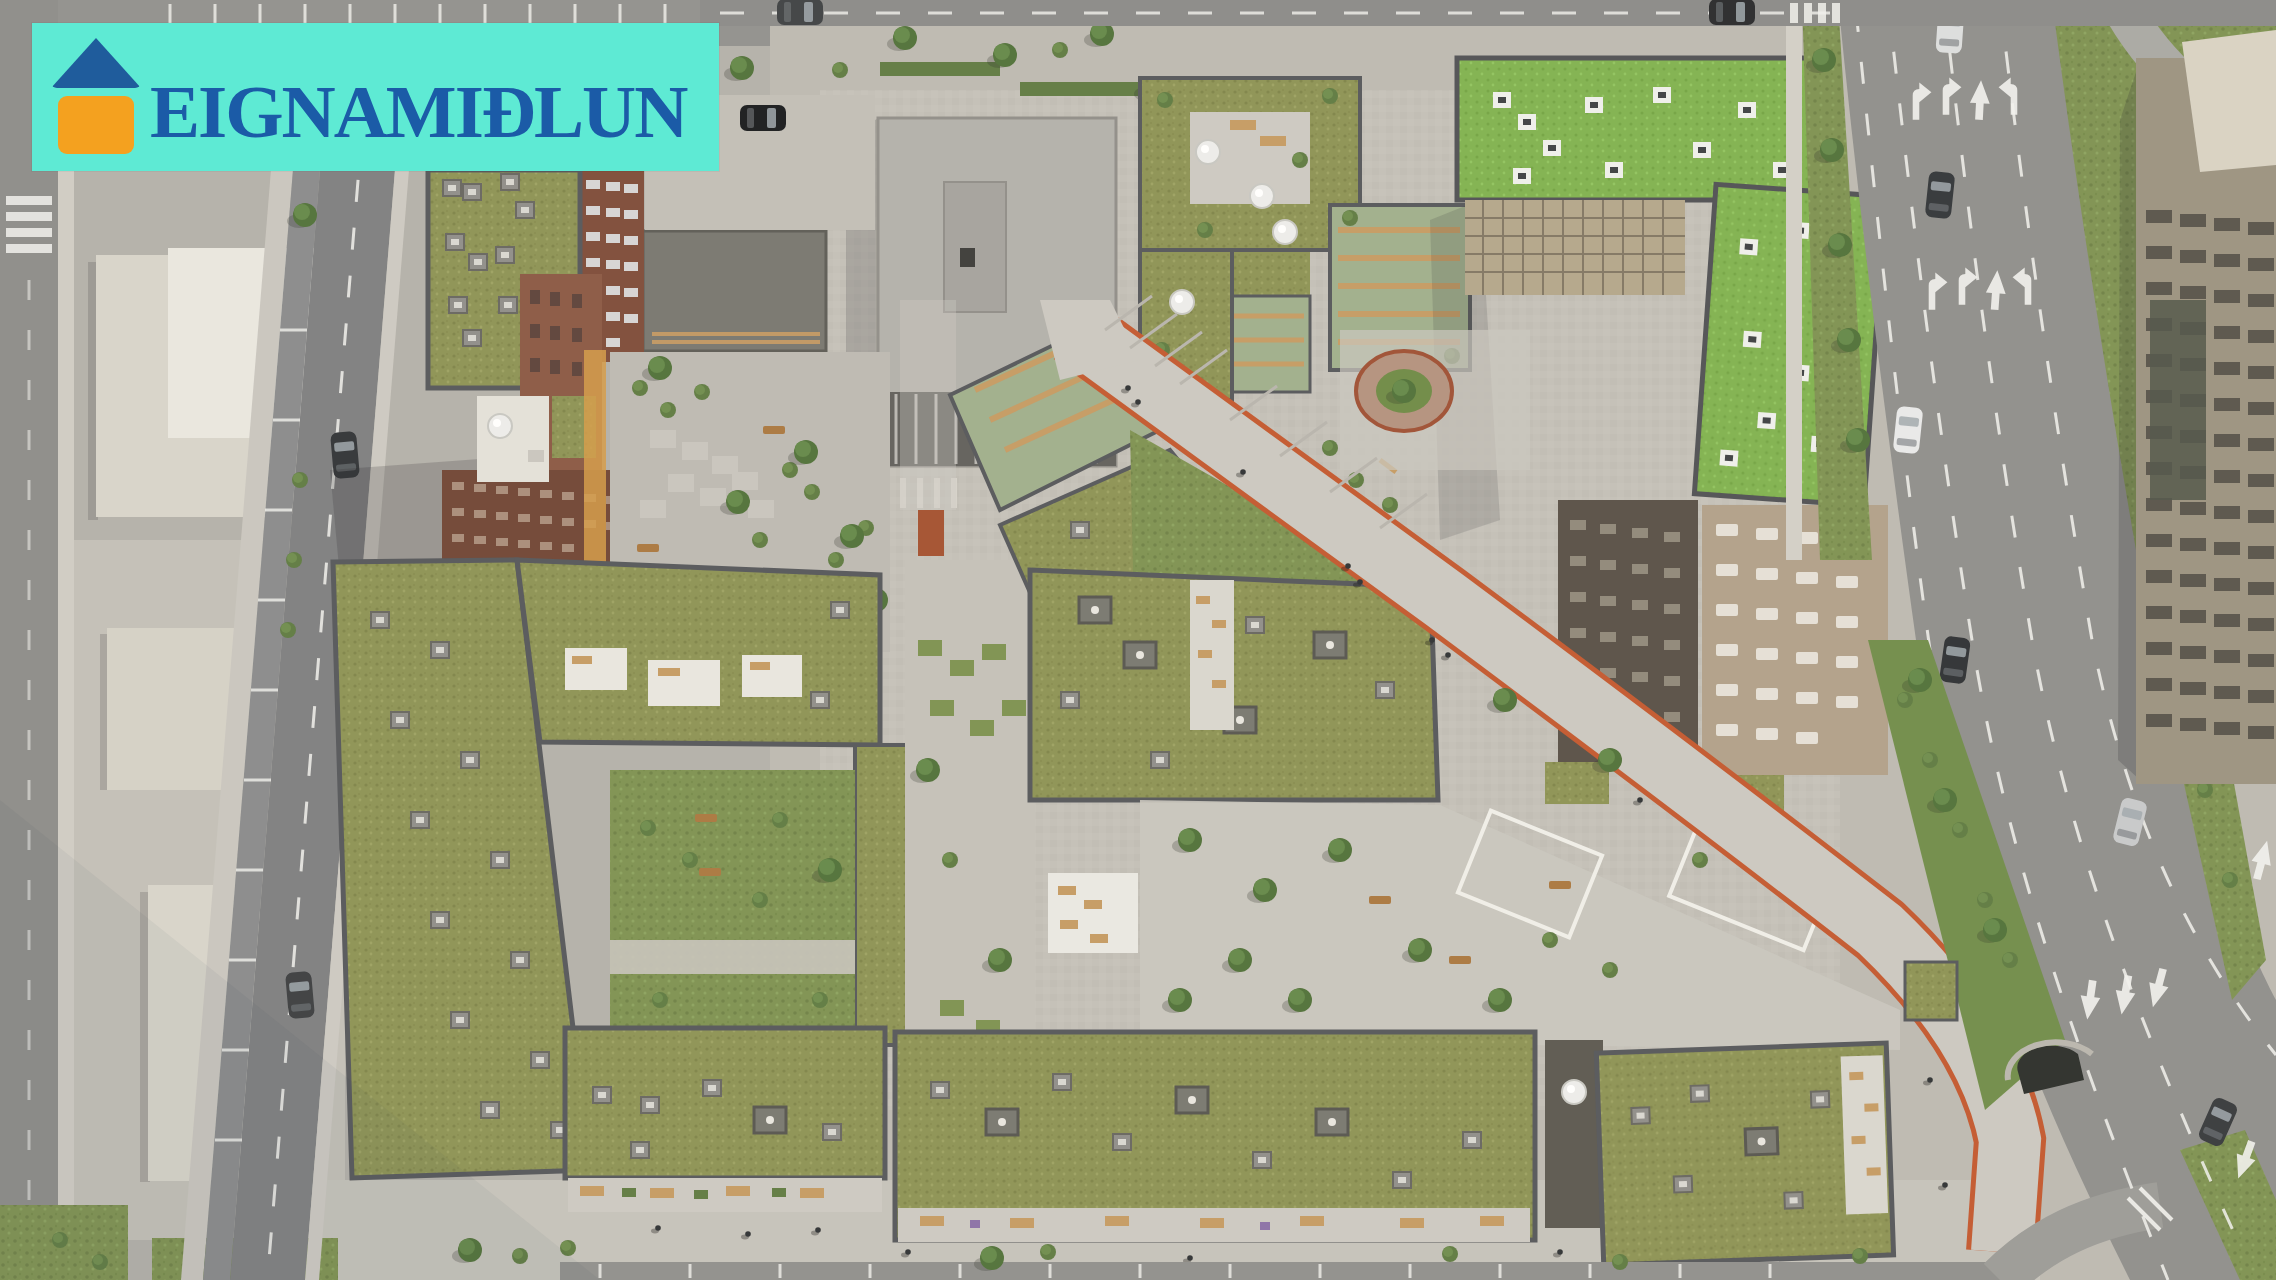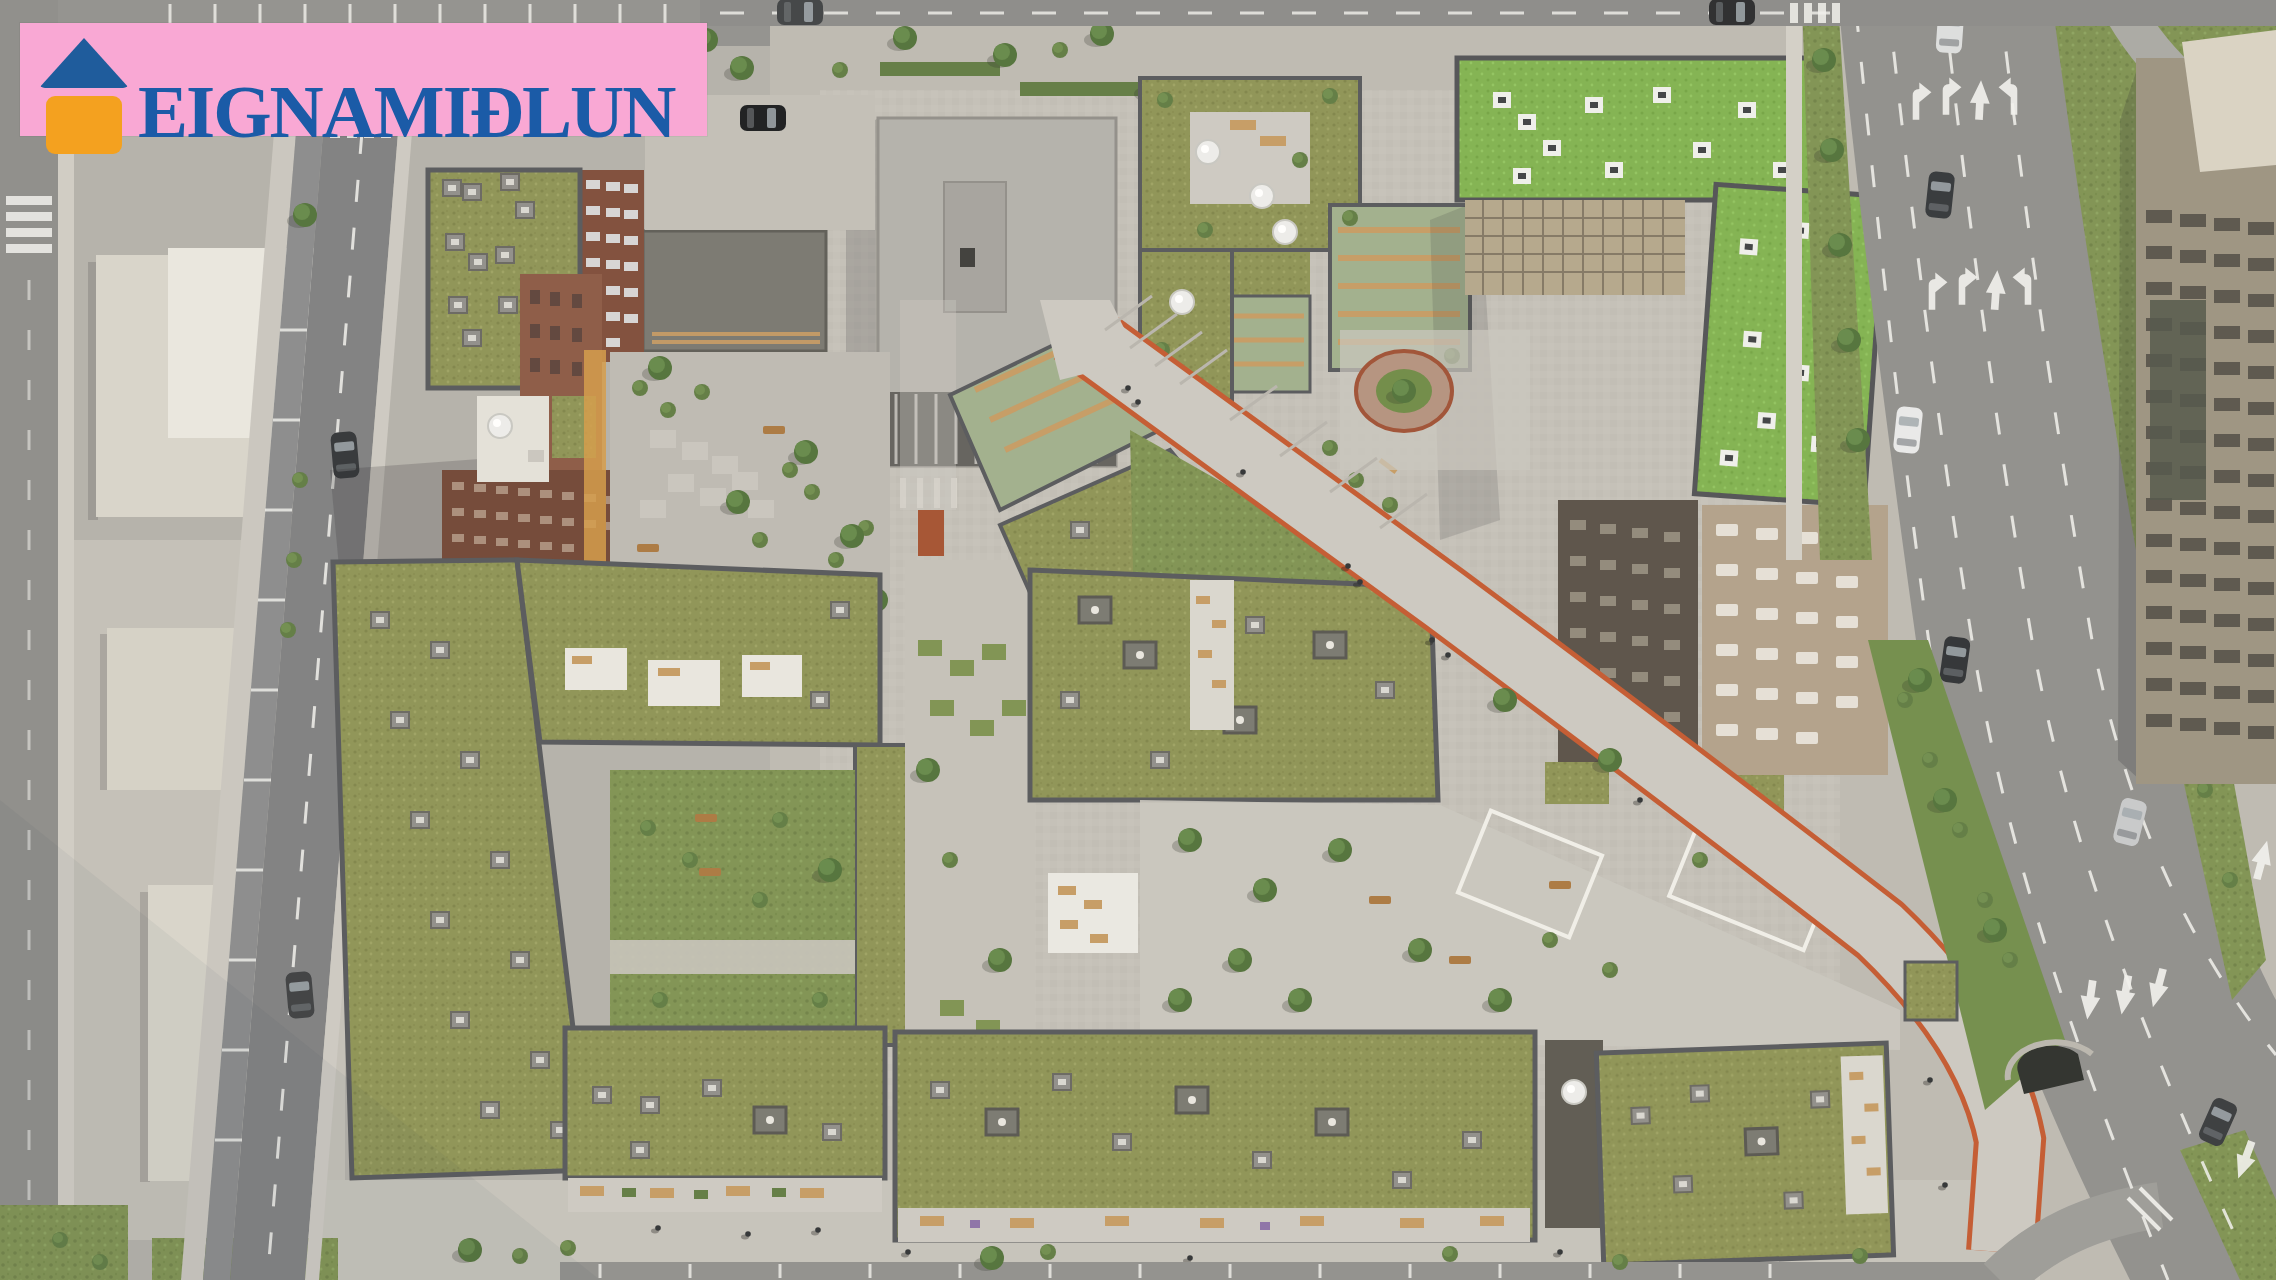--- a/index.html
+++ b/index.html
@@ -1,21 +1,21 @@
 <!DOCTYPE html>
 <html><head>
 <meta charset="utf-8">
 <style>
   html,body{margin:0;padding:0;background:#9a9a96;}
   .stage{position:relative;width:2276px;height:1280px;overflow:hidden;
          font-family:"Liberation Sans",sans-serif;background:#bcb9b2;}
   .scene-svg{position:absolute;left:0;top:0;width:2276px;height:1280px;display:block;}
   
-  .logo-box{position:absolute;left:20px;top:23px;width:687px;height:113px;
-            background:#f9a8d4;box-shadow:0 0 0 1px rgba(0,0,0,0.04);}
+  .logo-box{position:absolute;left:32px;top:23px;width:687px;height:148px;
+            background:#5eead4;box-shadow:0 0 0 1px rgba(0,0,0,0.04);}
   .logo-roof{position:absolute;left:19px;top:15px;width:0;height:0;
              border-left:45px solid transparent;border-right:45px solid transparent;
              border-bottom:50px solid #1f5c9c;border-radius:6px;}
   .logo-wall{position:absolute;left:26px;top:73px;width:76px;height:58px;
              background:#f4a11f;border-radius:9px;}
   .logo-text{position:absolute;left:118px;top:51px;font-family:"Liberation Serif","DejaVu Serif",serif;
              font-weight:700;font-size:75px;line-height:1;color:#1b5ba7;letter-spacing:-2px;
              white-space:nowrap;}
 </style>
 </head>

